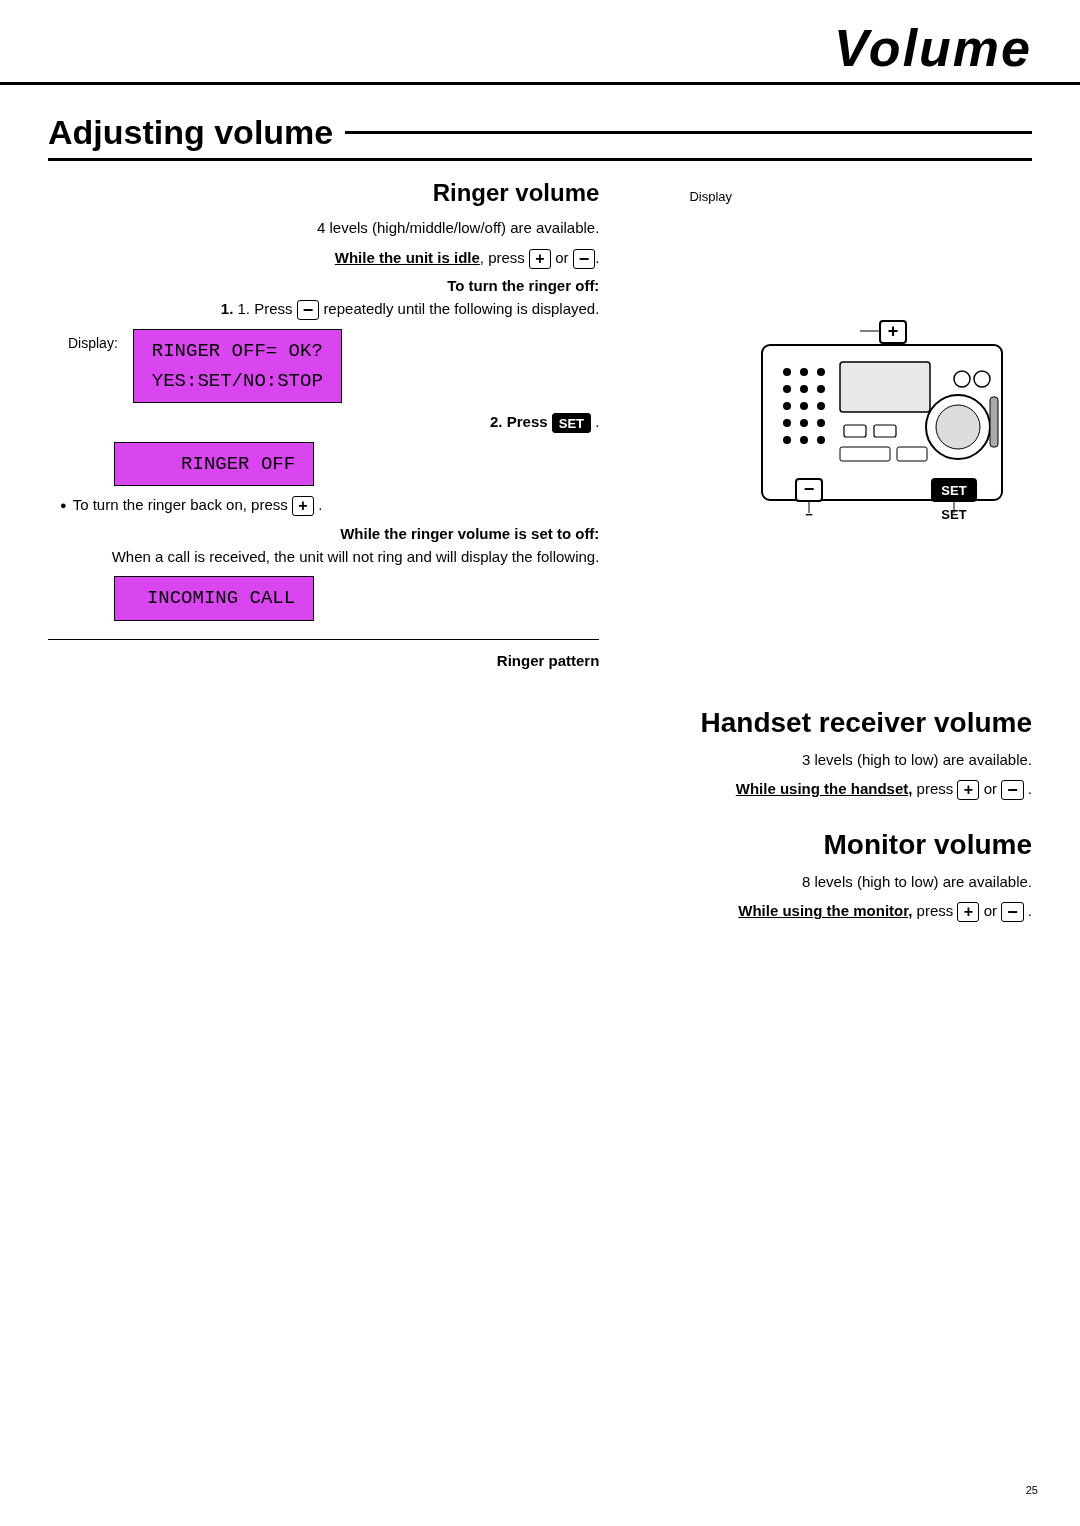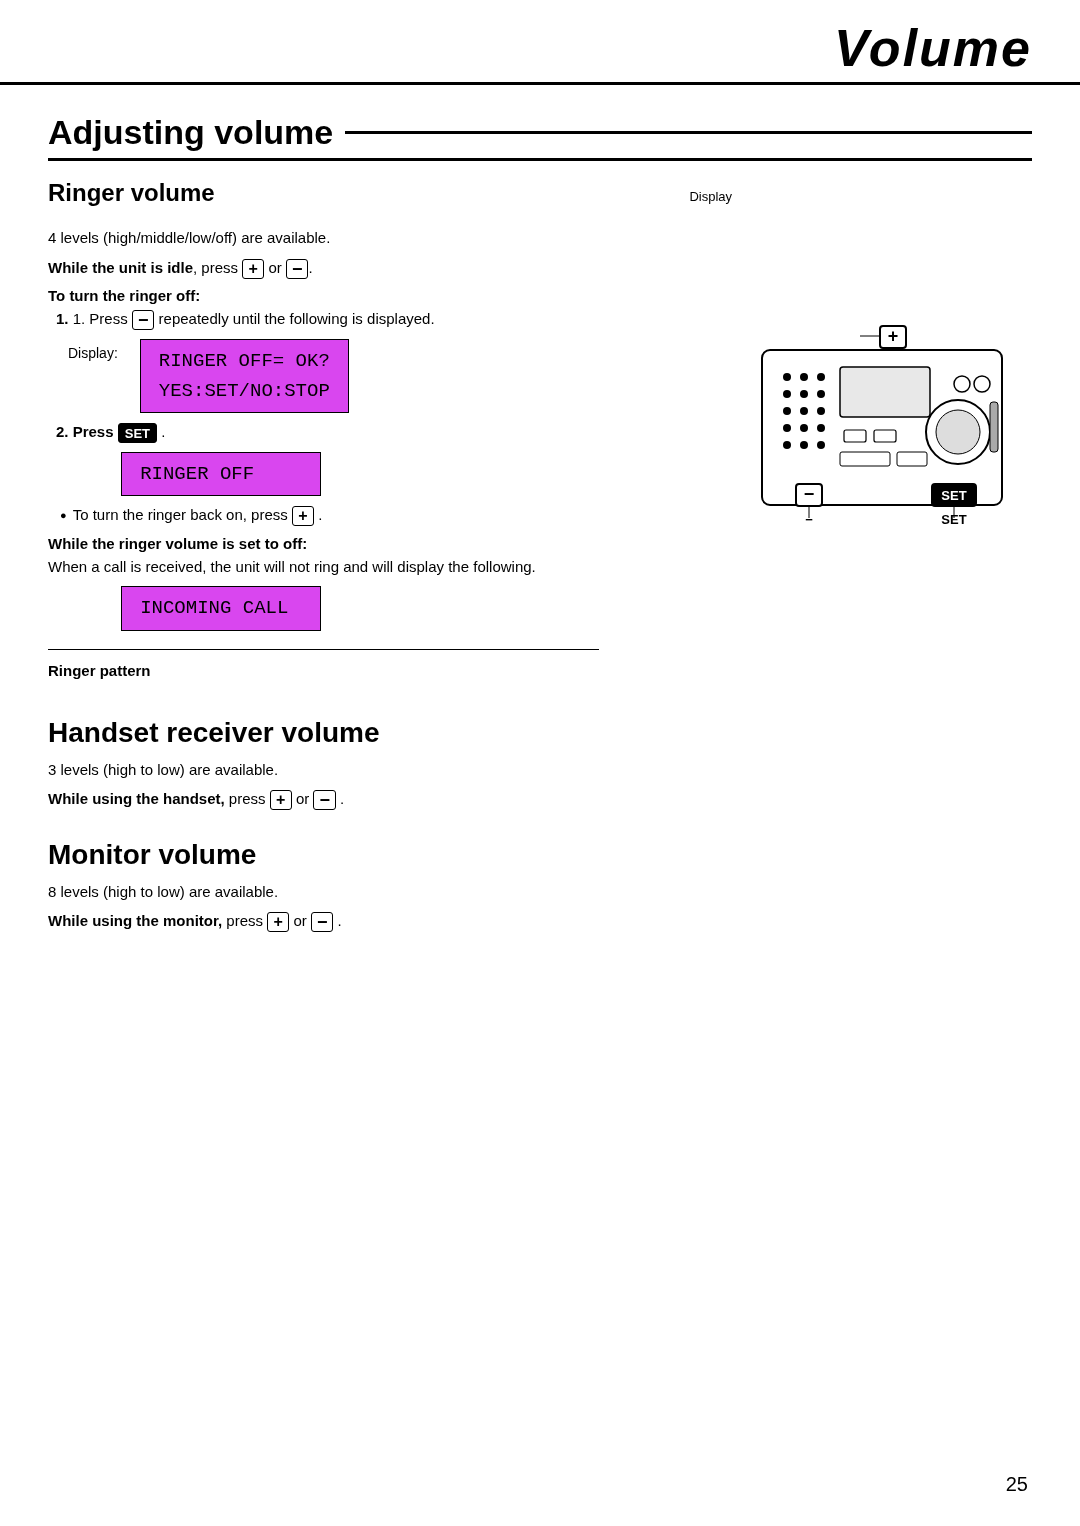--- a/index.html
+++ b/index.html
@@ -23,20 +23,21 @@
     .page-header h1 {
       font-size: 52px;
       font-style: italic;
       font-weight: 900;
       letter-spacing: 2px;
     }
 
     
     .main-content {
       padding: 28px 48px 40px 48px;
+      text-align: right;
     }
 
     
     .section-title {
       font-size: 34px;
       font-weight: 900;
       margin-bottom: 18px;
       border-bottom: 3px solid #000;
       padding-bottom: 6px;
       display: flex;
@@ -49,21 +50,21 @@
       height: 3px;
       background: #000;
       margin-left: 12px;
       vertical-align: middle;
     }
 
     
     .sub-section-title {
       font-size: 24px;
       font-weight: 900;
-      margin-bottom: 20px;
+      margin-bottom: 10px;
     }
 
     
     .two-col {
       display: flex;
       gap: 30px;
     }
     .col-left {
       flex: 1 1 560px;
     }
@@ -72,21 +73,21 @@
       display: flex;
       align-items: center;
       padding-top: 10px;
     }
 
     p {
       margin-bottom: 7px;
       line-height: 1.5;
     }
 
-    .bold { font-weight: bold; }
+    .bold { font-weight: bold; text-decoration: underline; }
 
     
     .btn-inline {
       display: inline-flex;
       align-items: center;
       justify-content: center;
       border: 1.5px solid #000;
       border-radius: 3px;
       padding: 1px 5px;
       font-size: 14px;
@@ -120,21 +121,21 @@
     }
     .step-number {
       font-weight: bold;
     }
 
     
     .display-box-wrap {
       display: flex;
       align-items: flex-start;
       margin: 8px 0 8px 20px;
-      gap: 22px;
+      gap: 15px;
     }
     .display-label {
       font-size: 14px;
       padding-top: 6px;
     }
     .display-box {
       border: 1.5px solid #000;
       padding: 6px 18px;
       font-family: 'Courier New', Courier, monospace;
       font-size: 19px;
@@ -165,22 +166,22 @@
     }
     .ringer-pattern-heading {
       font-weight: bold;
       margin-bottom: 6px;
     }
 
     
     .page-number {
       position: absolute;
       bottom: 30px;
-      right: 52px;
-      font-size: 20px;
+      right: 42px;
+      font-size: 11px;
     }
 
     
     .lower-sections {
       margin-top: 32px;
     }
     .lower-section {
       margin-bottom: 28px;
     }
     .lower-section-title {

